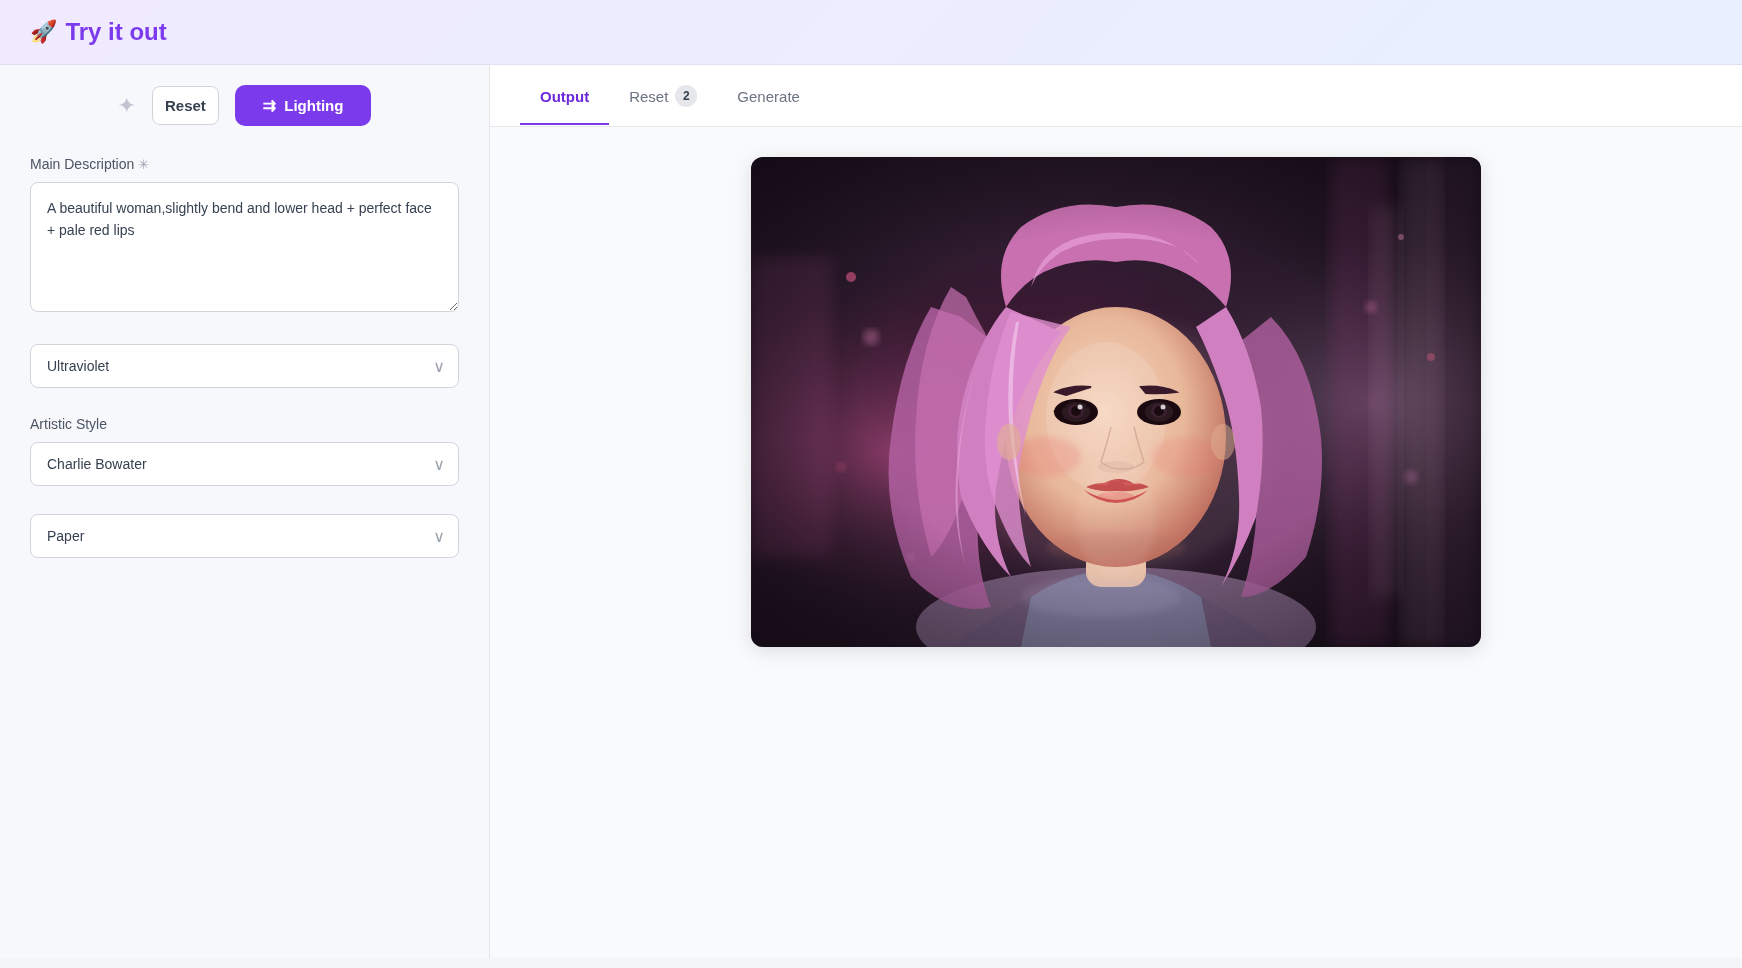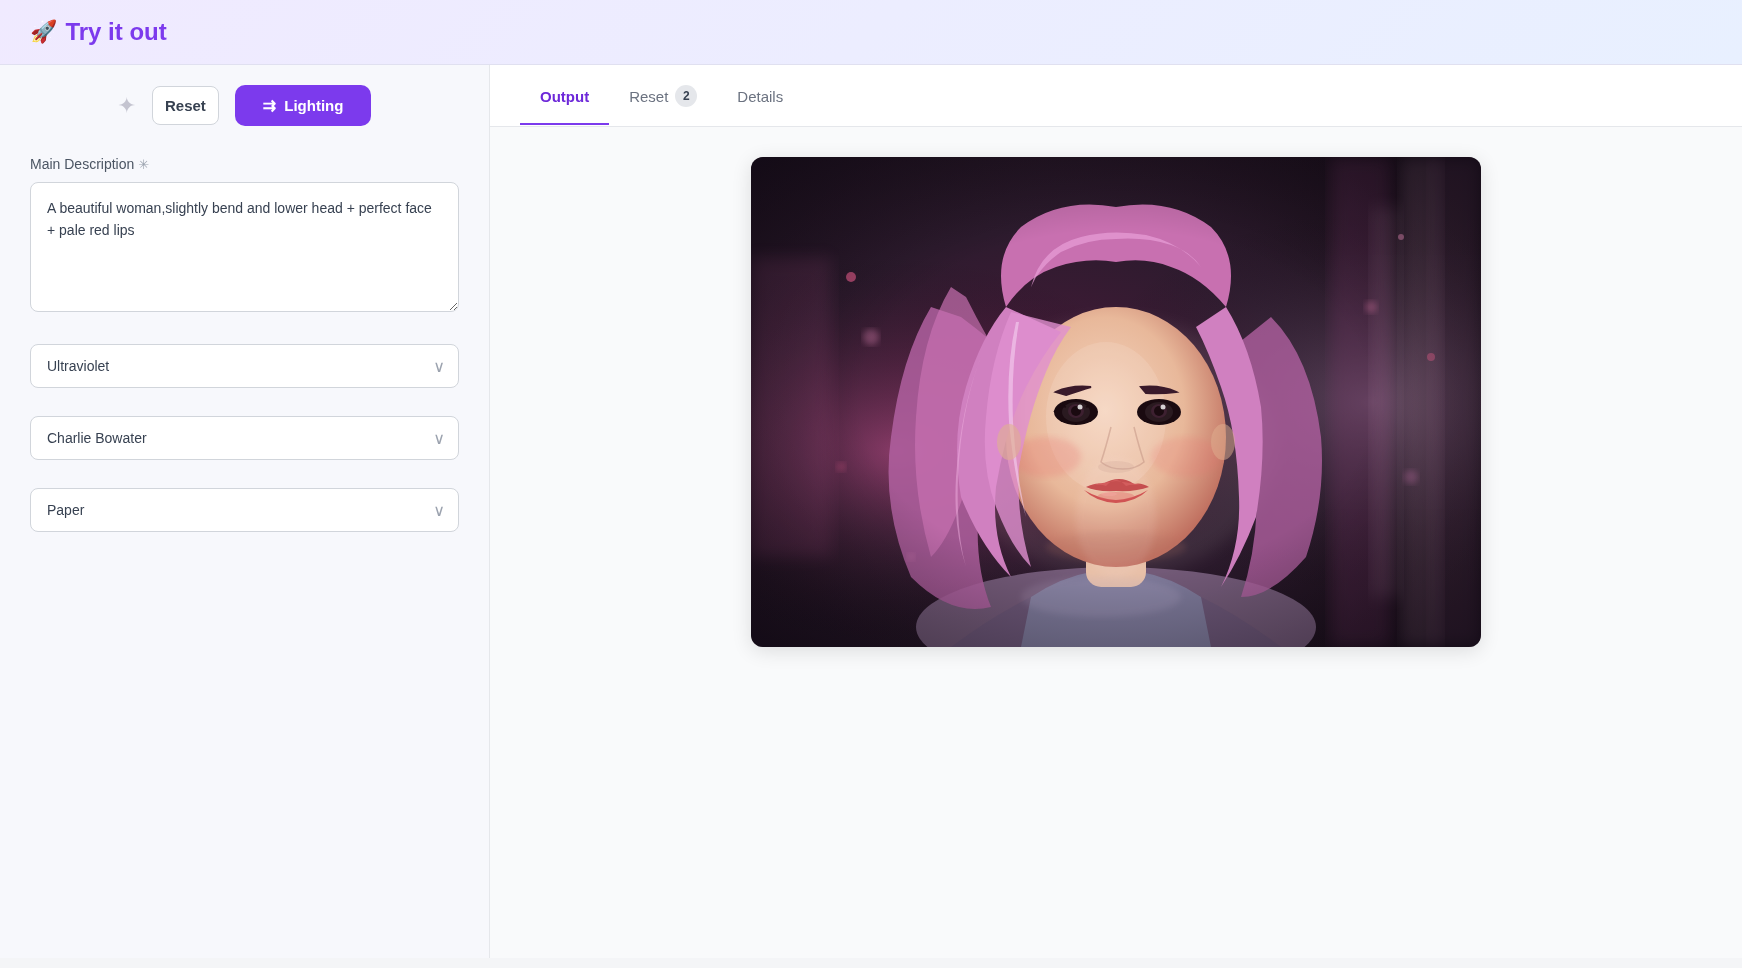--- a/index.html
+++ b/index.html
@@ -262,20 +262,23 @@
           <option>Golden Hour</option>
           <option>Neon</option>
           <option>Soft Light</option>
           <option>Dramatic</option>
         </select>
         <span class="chevron-icon">∨</span>
       </div>
     </div>
 
     <div class="field-group">
+      <div class="field-label">
+        <span>Artistic Style</span>
+      </div>
       <div class="select-wrapper">
         <select class="select-field">
           <option>Charlie Bowater</option>
           <option>Greg Rutkowski</option>
           <option>Artgerm</option>
           <option>Wlop</option>
           <option>Ross Tran</option>
         </select>
         <span class="chevron-icon">∨</span>
       </div>
@@ -300,21 +303,21 @@
 
     <div class="tabs-bar">
       <div class="tab-item active">
         <span>Output</span>
       </div>
       <div class="tab-item">
         <span>Reset</span>
         <span class="tab-badge">2</span>
       </div>
       <div class="tab-item">
-        <span>Details</span>
+        <span>Generate</span>
       </div>
     </div>
 
     <div class="output-area">
       <div class="generated-image-container">
 
         <svg class="ai-portrait" viewBox="0 0 730 490" xmlns="http://www.w3.org/2000/svg">
           <defs>
             <radialGradient id="bgGrad" cx="40%" cy="50%" r="70%">
               <stop offset="0%" stop-color="#4a1a3a"></stop>

